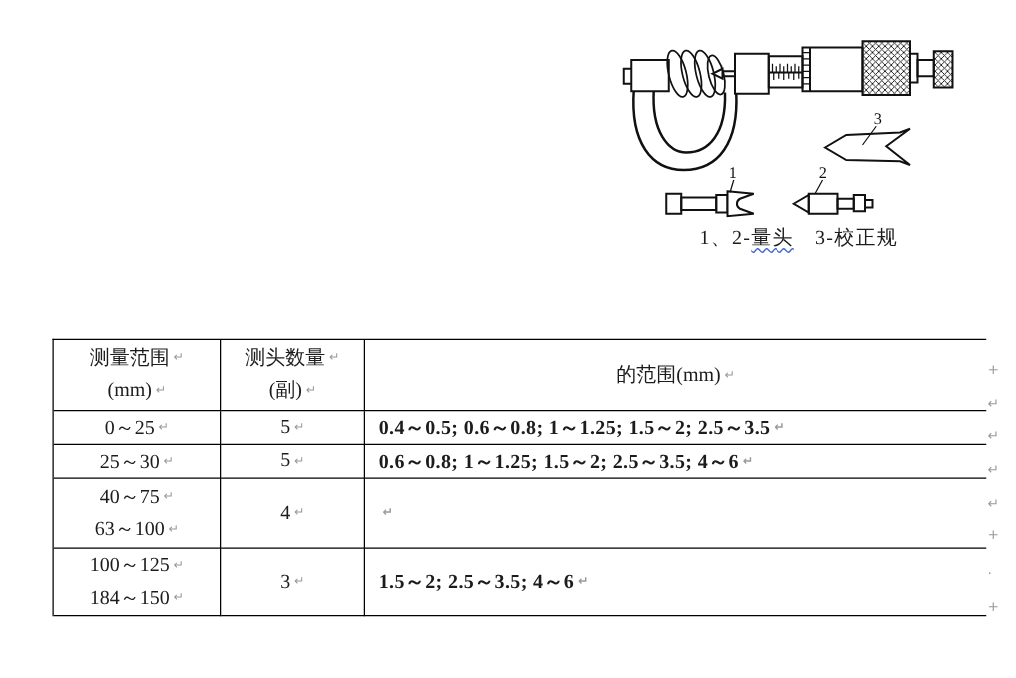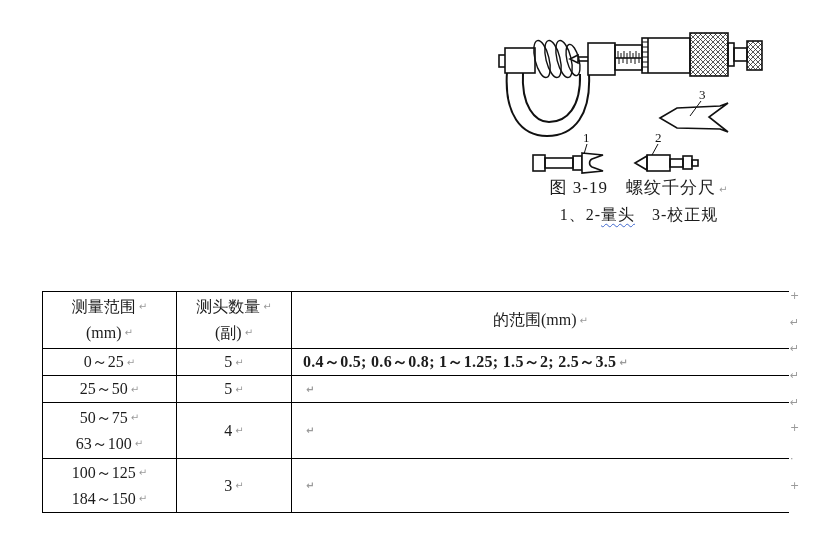--- a/index.html
+++ b/index.html
@@ -33,21 +33,20 @@
   }
 
   
   .tbl {
     position: absolute; left: 42px; top: 271px;
     display: grid;
     grid-template-columns: 134px 115px 497px;
     grid-template-rows: 57px 27px 27px 56px 54px;
     border-top: 1.5px solid #000;
     border-left: 1.5px solid #000;
-    margin-top: 20px;
   }
   .cell {
     border-bottom: 1.5px solid #000;
     display: flex; align-items: center; justify-content: center;
     font-size: 16px; white-space: nowrap;
   }
   .vline { border-right: 1.5px solid #000; }
   .two { flex-direction: column; line-height: 26px; justify-content: center; }
   .two > div { display: flex; align-items: baseline; }
   .pitch { justify-content: flex-start; padding-left: 11px; letter-spacing: 0.3px; font-weight: bold; }
@@ -124,23 +123,20 @@
         <rect x="209" y="138" width="6" height="6"></rect>
         <line x1="175" y1="122" x2="169" y2="133" stroke-width="1"></line>
       </g>
       <g font-size="13" fill="#111" font-family="Liberation Serif, serif">
         <text x="100" y="120">1</text>
         <text x="172" y="120">2</text>
         <text x="216" y="77">3</text>
       </g>
     </svg>
 
-    <div class="cap1">
-      <span>图 3-19　螺纹千分尺</span><span class="rmark">↵</span>
-    </div>
     <div class="cap2">
       <span>1、2-</span><span class="squig">量头</span><span>　3-校正规</span>
     </div>
   </div>
 
 
   <div class="tbl">
 
     <div class="cell vline two">
       <div>
@@ -174,34 +170,35 @@
     <div class="cell vline">
       <span>5</span>
         <span class="rmark">↵</span>
     </div>
     <div class="cell pitch">
       <span>0.4～0.5; 0.6～0.8; 1～1.25; 1.5～2; 2.5～3.5</span>
         <span class="rmark">↵</span>
     </div>
 
     <div class="cell vline">
-      <span>25～50</span>
+      <span>25～30</span>
         <span class="rmark">↵</span>
     </div>
     <div class="cell vline">
       <span>5</span>
         <span class="rmark">↵</span>
     </div>
     <div class="cell pitch">
-        <span class="rmark">↵</span>
-    </div>
-
-    <div class="cell vline two">
-      <div>
-          <span>50～75</span>
+      <span>0.6～0.8; 1～1.25; 1.5～2; 2.5～3.5; 4～6</span>
+        <span class="rmark">↵</span>
+    </div>
+
+    <div class="cell vline two">
+      <div>
+          <span>40～75</span>
           <span class="rmark">↵</span>
         </div>
       <div>
           <span>63～100</span>
           <span class="rmark">↵</span>
         </div>
     </div>
     <div class="cell vline">
       <span>4</span>
         <span class="rmark">↵</span>
@@ -218,20 +215,21 @@
       <div>
           <span>184～150</span>
           <span class="rmark">↵</span>
         </div>
     </div>
     <div class="cell vline">
       <span>3</span>
         <span class="rmark">↵</span>
     </div>
     <div class="cell pitch">
+      <span>1.5～2; 2.5～3.5; 4～6</span>
         <span class="rmark">↵</span>
     </div>
   </div>
 
   <span class="mm" style="top:289px">+</span>
   <span class="mm" style="top:316px">↵</span>
   <span class="mm" style="top:342px">↵</span>
   <span class="mm" style="top:369px">↵</span>
   <span class="mm" style="top:396px">↵</span>
   <span class="mm" style="top:421px">+</span>

